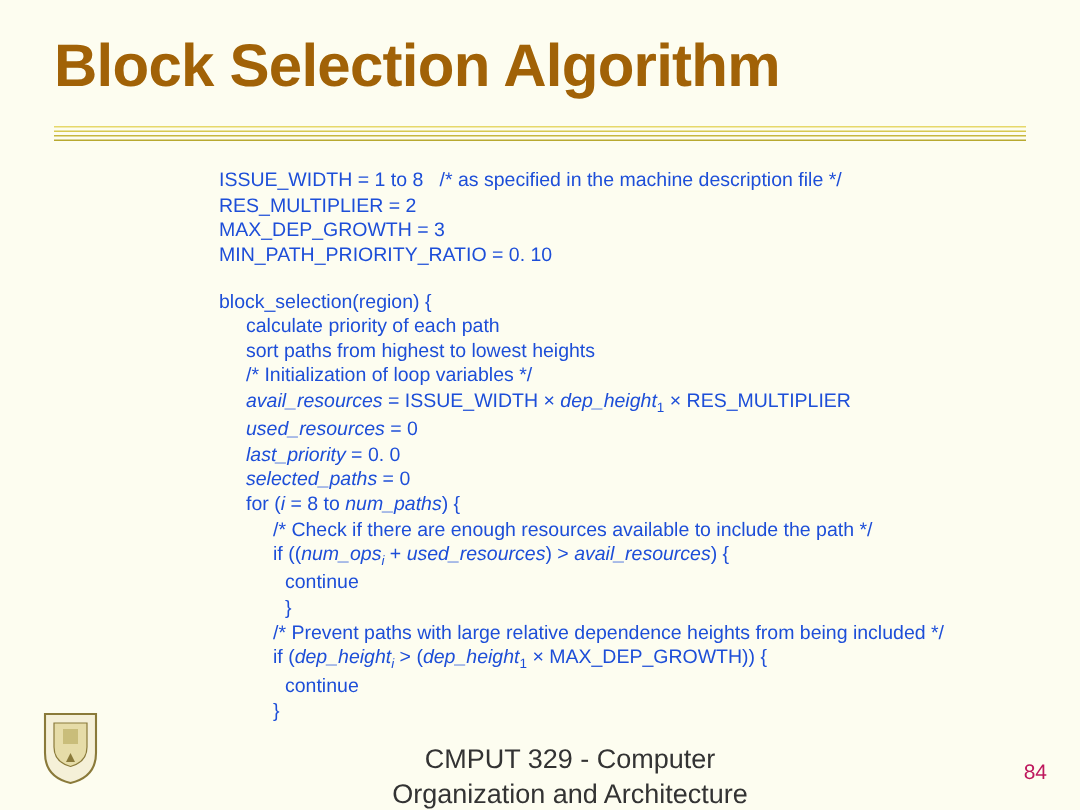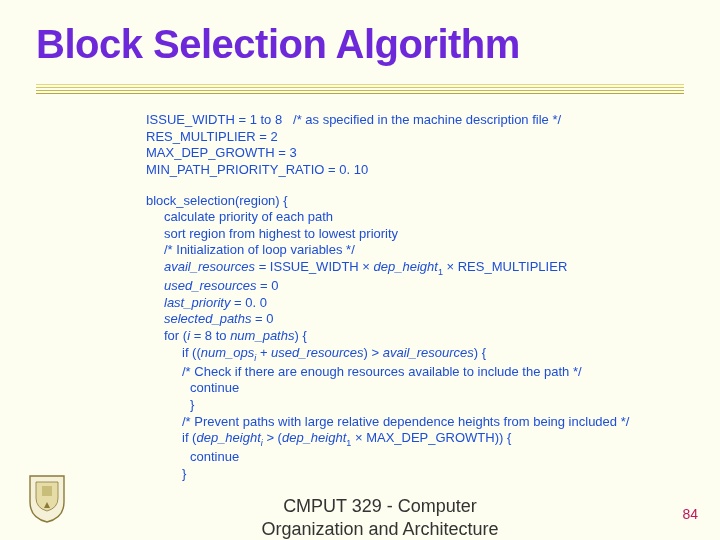--- a/index.html
+++ b/index.html
@@ -15,21 +15,21 @@
   .slide {
     width: 720px;
     height: 540px;
     position: relative;
     box-sizing: border-box;
   }
   .title {
     font-family: "Arial Black", Arial, sans-serif;
     font-weight: 900;
     font-size: 40px;
-    color: #6d28d9;
+    color: #a16207;
     position: absolute;
     top: 22px;
     left: 36px;
     letter-spacing: -0.5px;
   }
   .rule-stack {
     position: absolute;
     left: 36px;
     top: 84px;
     width: 648px;
@@ -103,29 +103,29 @@
 
   <div class="content">
     <div class="param-line">ISSUE_WIDTH = 1 to 8   /* as specified in the machine description file */</div>
     <div class="param-line">RES_MULTIPLIER = 2</div>
     <div class="param-line">MAX_DEP_GROWTH = 3</div>
     <div class="param-line">MIN_PATH_PRIORITY_RATIO = 0. 10</div>
 
     <div class="block2">
       <div>block_selection(region) {</div>
       <div class="ind1">calculate priority of each path</div>
-      <div class="ind1">sort region from highest to lowest priority</div>
+      <div class="ind1">sort paths from highest to lowest heights</div>
       <div class="ind1">/* Initialization of loop variables */</div>
       <div class="ind1"><span class="it">avail_resources</span><span> = ISSUE_WIDTH × </span><span class="it">dep_height</span><span class="sub">1</span><span> × RES_MULTIPLIER</span></div>
       <div class="ind1"><span class="it">used_resources</span><span> = 0</span></div>
       <div class="ind1"><span class="it">last_priority</span><span> = 0. 0</span></div>
       <div class="ind1"><span class="it">selected_paths</span><span> = 0</span></div>
       <div class="ind1"><span>for (</span><span class="it">i</span><span> = 8 to </span><span class="it">num_paths</span><span>) {</span></div>
+      <div class="ind2">/* Check if there are enough resources available to include the path */</div>
       <div class="ind2"><span>if ((</span><span class="it">num_ops</span><span class="subit">i</span><span> + </span><span class="it">used_resources</span><span>) &gt; </span><span class="it">avail_resources</span><span>) {</span></div>
-      <div class="ind2">/* Check if there are enough resources available to include the path */</div>
       <div class="ind3">continue</div>
       <div class="ind3">}</div>
       <div class="ind2">/* Prevent paths with large relative dependence heights from being included */</div>
       <div class="ind2"><span>if (</span><span class="it">dep_height</span><span class="subit">i</span><span> &gt; (</span><span class="it">dep_height</span><span class="sub">1</span><span> × MAX_DEP_GROWTH)) {</span></div>
       <div class="ind3">continue</div>
       <div class="ind2">}</div>
     </div>
   </div>
 
   <div class="footer-course">

